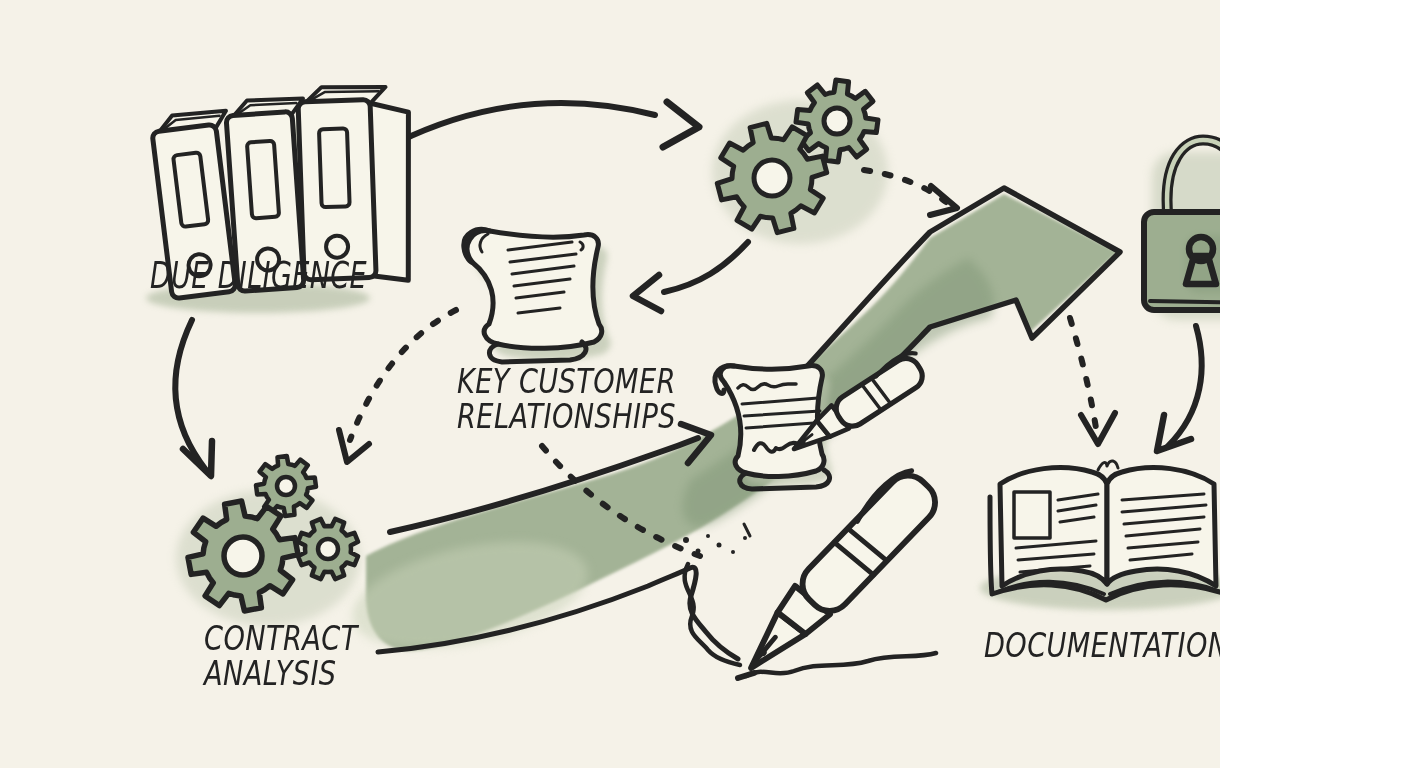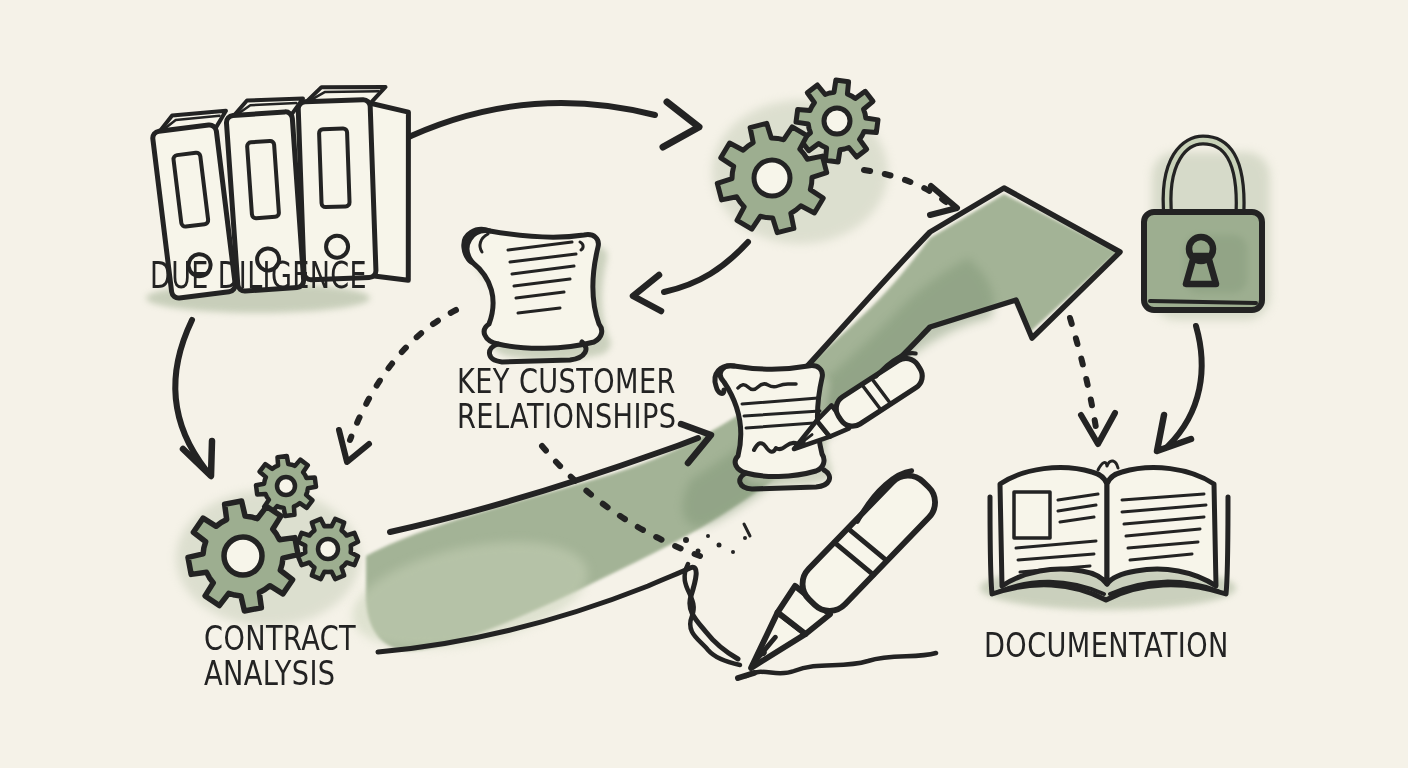--- a/index.html
+++ b/index.html
@@ -1,21 +1,22 @@
 <!DOCTYPE html>
 <html style="--background: #f5f2e8; --ink: #232323; --green: #9dae90; --green_dark: #7e9474; --green_light: #c8d2b8; --paper: #f7f5ea; --shadow: #b9c3ab;"><head>
 <meta charset="utf-8">
 <style>
   html,body{margin:0;padding:0;}
   .canvas{
     position:relative;
-    width:1408px;height:768px;
+    width:1220px;height:768px;
     background:var(--background,#f5f2e8);
     overflow:hidden;
     font-family:"DejaVu Sans",sans-serif;
+    font-style:italic;
   }
   svg.scene{position:absolute;left:0;top:0;}
   .ink{stroke:var(--ink,#232323);fill:none;stroke-linecap:round;stroke-linejoin:round;}
   .w2{stroke-width:2.5}.w3{stroke-width:3}.w35{stroke-width:3.5}.w4{stroke-width:4}
   .w45{stroke-width:4.5}.w5{stroke-width:5}.w55{stroke-width:5.5}.w6{stroke-width:6}
   .w65{stroke-width:6.5}.w7{stroke-width:7}.w11{stroke-width:11}
   .dots{stroke-dasharray:6 15;}
   .paper-fill{fill:var(--paper,#f7f5ea);stroke:var(--ink,#232323);stroke-linejoin:round;}
   .green-fill{fill:var(--green,#9dae90);}
   .greenline{stroke:var(--green_light,#c8d2b8);}

